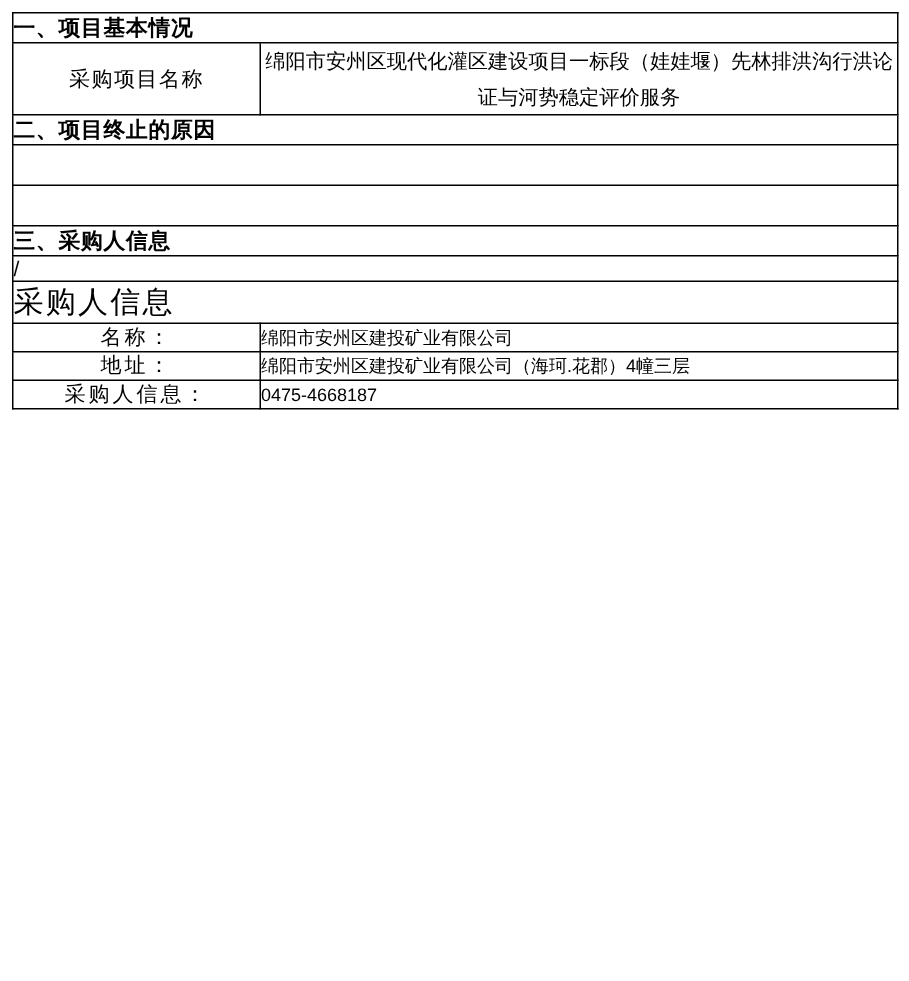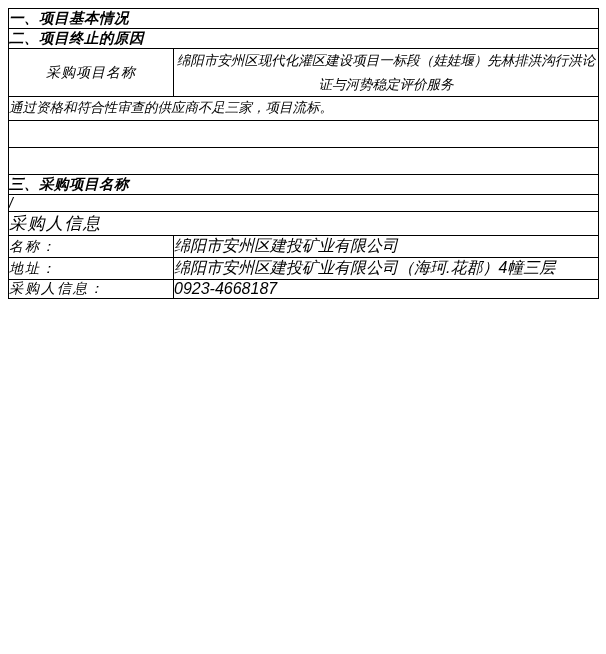--- a/index.html
+++ b/index.html
@@ -14,21 +14,20 @@
     color: #000000;
     font-size: 13px;
     overflow: hidden;
   }
   .page {
     position: relative;
     width: 542px;
     height: 654px;
     box-sizing: border-box;
     padding: 8px 8px 0 8px;
-    font-style: italic;
   }
   table.doc {
     width: 590px;
     border-collapse: collapse;
     table-layout: fixed;
   }
   table.doc td {
     border: 1px solid #000000;
     padding: 0;
     vertical-align: middle;
@@ -61,84 +60,81 @@
   }
   .blank-cell {
     height: 26px;
   }
   .slash-cell {
     padding: 6px 8px 6px 38px;
     font-size: 14px;
   }
   .subhead-cell {
     padding: 10px 8px 10px 16px;
-    font-size: 17px;
+    font-size: 20px;
     letter-spacing: 1.5px;
   }
   .info-label {
-    text-align: left;
+    text-align: center;
     font-size: 14px;
     letter-spacing: 2px;
     padding: 12px 2px;
   }
   .info-value {
     padding: 12px 14px;
-    font-size: 16px;
+    font-size: 12px;
   }
 </style>
 </head>
 <body>
 
 <div class="page">
   <table class="doc">
     <colgroup>
       <col style="width:165px">
       <col style="width:425px">
     </colgroup>
     <tbody>
 
       <tr>
         <td colspan="2" class="sec-head">一、项目基本情况</td>
       </tr>
 
       <tr>
-        <td colspan="2" class="sec-head">二、项目终止的原因</td>
+        <td class="label-cell">采购项目名称</td>
+        <td class="value-cell value-center">绵阳市安州区现代化灌区建设项目一标段（娃娃堰）先林排洪沟行洪论证与河势稳定评价服务</td>
       </tr>
 
       <tr>
-        <td class="label-cell">采购项目名称</td>
-        <td class="value-cell value-center">绵阳市安州区现代化灌区建设项目一标段（娃娃堰）先林排洪沟行洪论证与河势稳定评价服务</td>
-      </tr>
-      <tr>
-        <td colspan="2" class="body-text">通过资格和符合性审查的供应商不足三家，项目流标。</td>
+        <td colspan="2" class="sec-head">二、项目终止的原因</td>
       </tr>
       <tr>
         <td colspan="2" class="blank-cell"></td>
       </tr>
       <tr>
         <td colspan="2" class="blank-cell"></td>
       </tr>
 
       <tr>
-        <td colspan="2" class="sec-head">三、采购项目名称</td>
+        <td colspan="2" class="sec-head">三、采购人信息</td>
       </tr>
       <tr>
         <td colspan="2" class="slash-cell">/</td>
       </tr>
 
       <tr>
         <td colspan="2" class="subhead-cell">采购人信息</td>
       </tr>
       <tr>
         <td class="info-label">名称：</td>
         <td class="info-value">绵阳市安州区建投矿业有限公司</td>
       </tr>
       <tr>
         <td class="info-label">地址：</td>
         <td class="info-value">绵阳市安州区建投矿业有限公司（海珂.花郡）4幢三层</td>
       </tr>
       <tr>
         <td class="info-label">采购人信息：</td>
-        <td class="info-value">0923-4668187</td>
+        <td class="info-value">0475-4668187</td>
       </tr>
     </tbody>
   </table>
 </div>
 
 </body></html>

